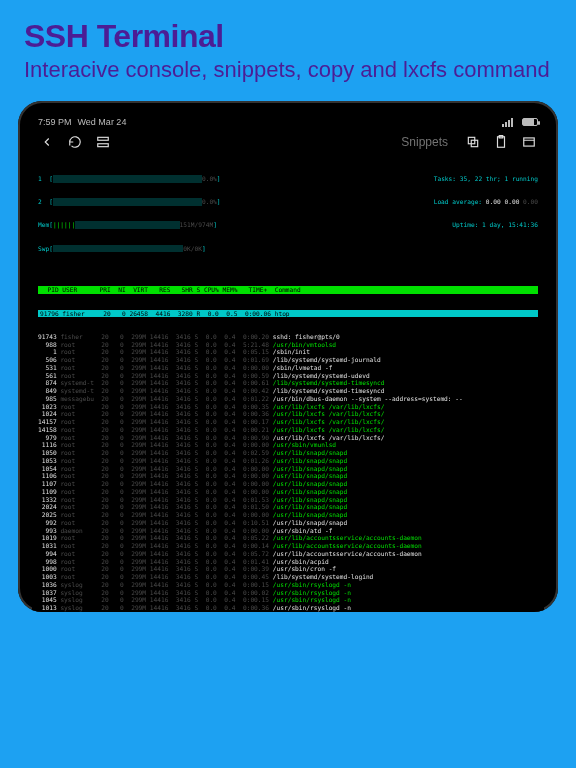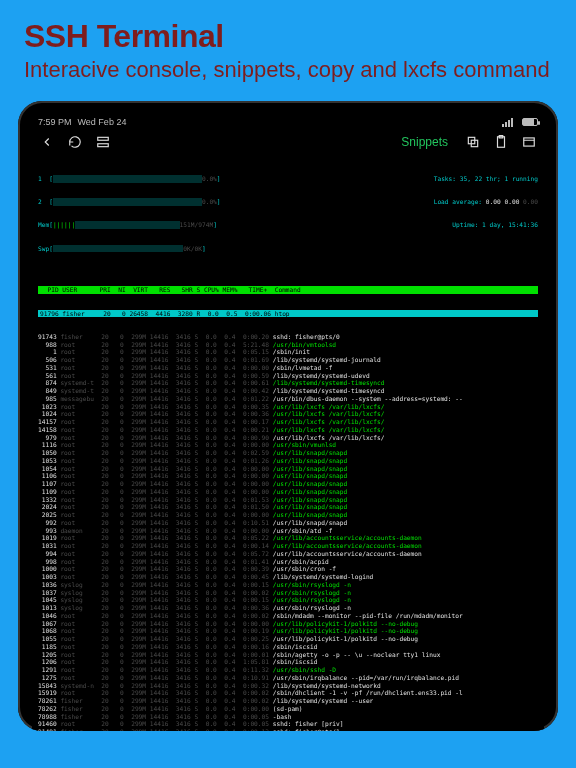--- a/index.html
+++ b/index.html
@@ -2,29 +2,29 @@
 <html><head>
 <meta charset="utf-8">
 <style>
   * { margin: 0; padding: 0; box-sizing: border-box; }
   body {
     width: 576px; height: 768px;
     background: #1da1f2;
     font-family: -apple-system, Helvetica, Arial, sans-serif;
     overflow: hidden;
   }
-  .promo-header { padding: 18px 24px 10px 24px; color: #7f1d1d; }
+  .promo-header { padding: 18px 24px 10px 24px; color: #4c1d95; }
   .promo-title { font-size: 32px; font-weight: 700; letter-spacing: -0.5px; }
   .promo-sub { font-size: 22px; font-weight: 300; line-height: 1.2; margin-top: 2px; }
   .tablet {
     margin: 8px 18px 0 18px;
     background: #000;
     border-radius: 24px;
     padding: 14px 14px 0 14px;
-    height: 630px;
+    height: 511px;
     box-shadow: inset 0 0 0 2px #333;
     overflow: hidden;
   }
   .statusbar {
     display: flex; align-items: center;
     color: #bbb; font-size: 9px;
     padding: 2px 6px;
     gap: 6px;
   }
   .statusbar .clock { }
@@ -42,21 +42,21 @@
   .toolbar {
     display: flex; align-items: center;
     padding: 6px 8px;
     color: #ddd;
     gap: 14px;
     font-size: 12px;
   }
   .toolbar .icon { width: 14px; height: 14px; display:inline-flex; align-items:center; justify-content:center; }
   .toolbar .icon svg { width:14px; height:14px; fill:none; stroke:#ddd; stroke-width:2; }
   .toolbar .spacer { flex: 1; }
-  .toolbar .right-label { font-size: 12px; color:#22c55e; margin-right:4px;}
+  .toolbar .right-label { font-size: 12px; color:#737373; margin-right:4px;}
   .terminal {
     background: #000;
     font-family: Menlo, Consolas, monospace;
     font-size: 6.2px;
     line-height: 1.25;
     color: #00c8c8;
     padding: 4px 6px;
     white-space: pre;
     overflow: hidden;
   }
@@ -76,21 +76,21 @@
 <body>
 
 <div class="promo-header">
   <div class="promo-title">SSH Terminal</div>
   <div class="promo-sub">Interacive console, snippets, copy and lxcfs command</div>
 </div>
 
 <div class="tablet">
   <div class="statusbar">
     <span class="clock">7:59 PM</span>
-    <span class="date">Wed Feb 24</span>
+    <span class="date">Wed Mar 24</span>
     <span class="spacer"></span>
     <span class="sig">
         <i></i>
         <i></i>
         <i></i>
         <i></i>
       </span>
     <span class="batt">
         <i></i>
       </span>

